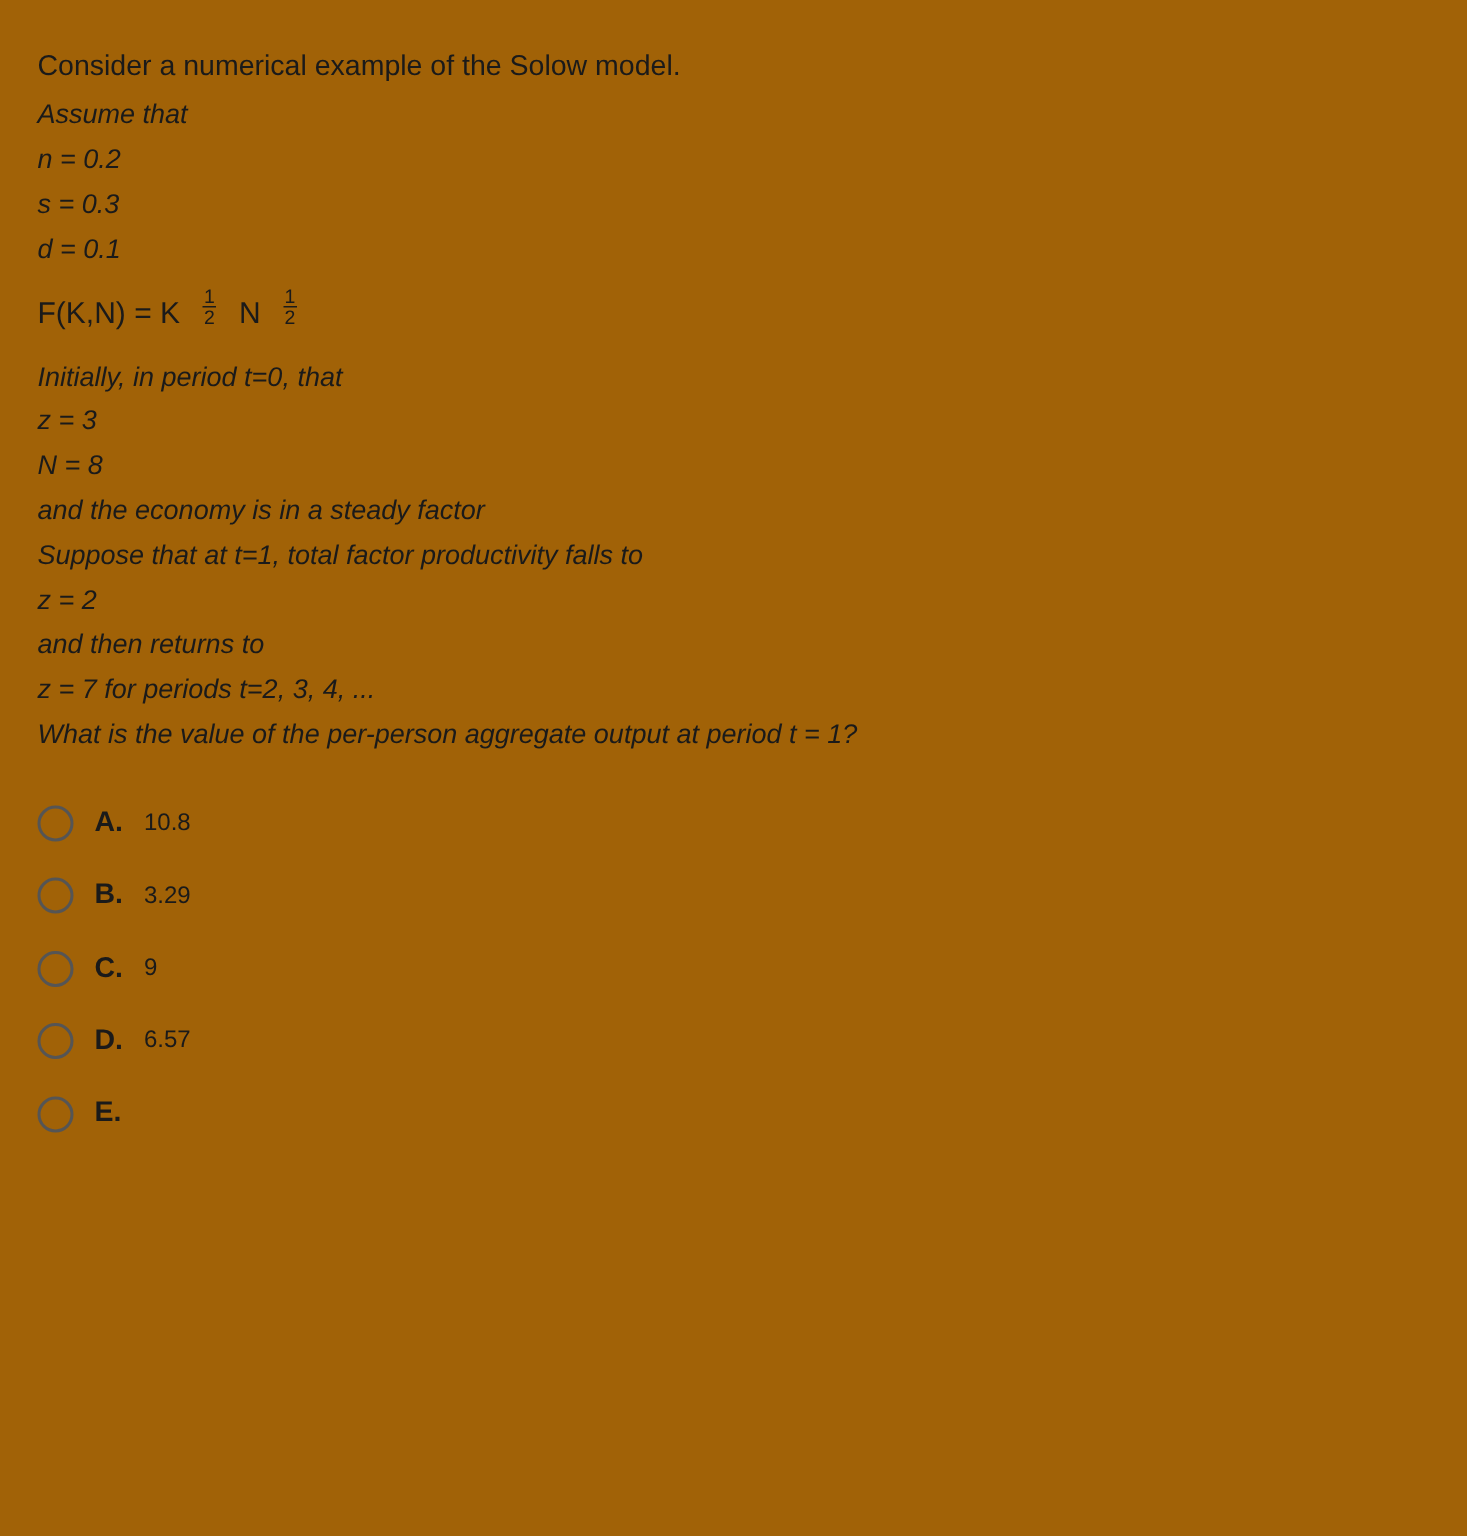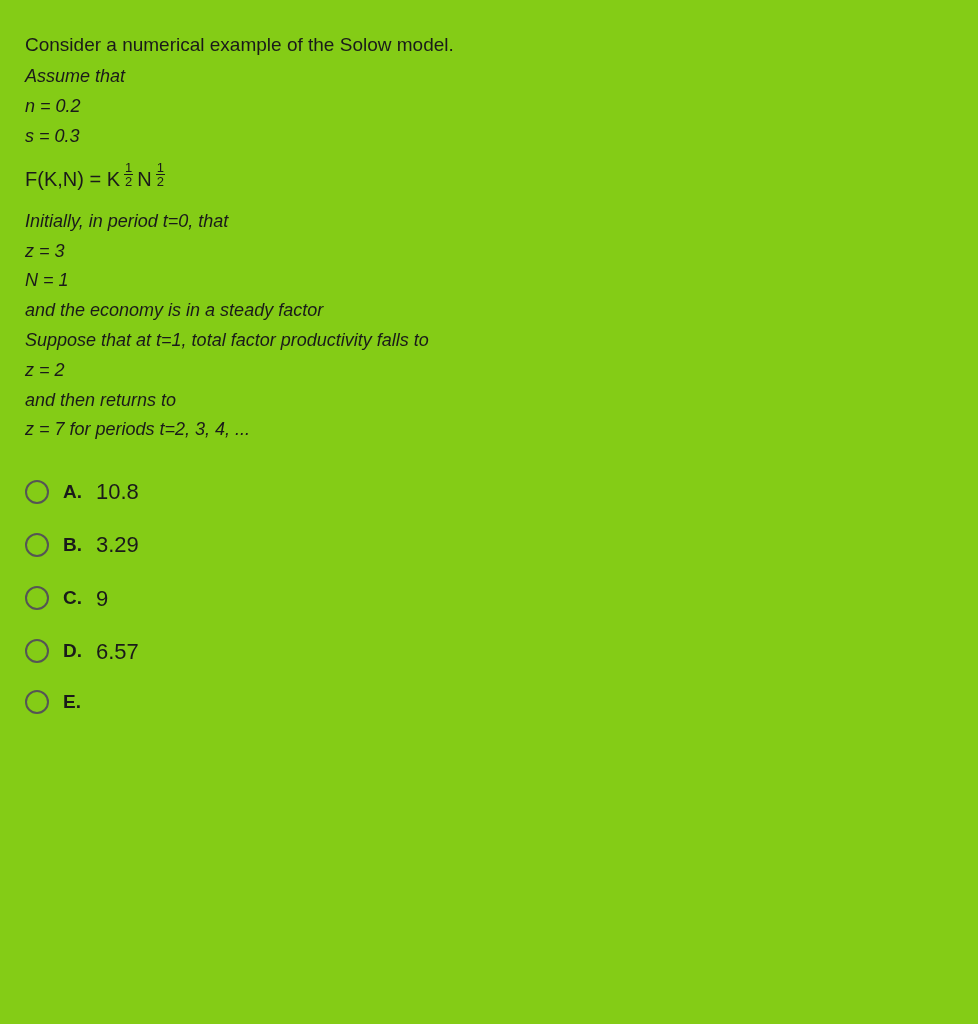--- a/index.html
+++ b/index.html
@@ -11,21 +11,21 @@
     body {
       background-color: #e8e8e8;
       font-family: Arial, sans-serif;
       font-size: 18px;
       color: #1a1a1a;
       width: 978px;
       min-height: 1024px;
     }
 
     .page {
-      background-color: #84cc16;
+      background-color: #a16207;
       width: 978px;
       min-height: 1024px;
       padding: 30px 25px;
     }
 
     .question-block {
       line-height: 1.6;
     }
 
     .intro-line {
@@ -63,27 +63,27 @@
       flex-shrink: 0;
       background: transparent;
     }
 
     .option-label {
       font-size: 19px;
       font-weight: bold;
     }
 
     .option-value {
-      font-size: 22px;
+      font-size: 16px;
     }
 
     .function-container {
       display: flex;
       align-items: center;
-      gap: 4px;
+      gap: 15px;
       margin: 12px 0 12px 0;
     }
 
     .frac-sup {
       display: inline-flex;
       flex-direction: column;
       align-items: center;
       vertical-align: top;
       font-size: 13px;
       line-height: 1;
@@ -106,48 +106,52 @@
 </head>
 <body>
 
 <div class="page">
   <div class="question-block">
 
     <div class="intro-line">Consider a numerical example of the Solow model.</div>
     <div class="param-line">Assume that</div>
     <div class="param-line">n = 0.2</div>
     <div class="param-line">s = 0.3</div>
+    <div class="param-line">d = 0.1</div>
 
     <div class="function-container">
       <span class="base-var">F(K,N) = K</span>
       <span class="frac-sup">
         <span class="num">1</span>
         <span class="den">2</span>
       </span>
       <span class="base-var">N</span>
       <span class="frac-sup">
         <span class="num">1</span>
         <span class="den">2</span>
       </span>
     </div>
 
     <div class="section-gap">
       <div class="param-line">Initially, in period t=0, that</div>
       <div class="param-line">z = 3</div>
-      <div class="param-line">N = 1</div>
+      <div class="param-line">N = 8</div>
       <div class="param-line">and the economy is in a steady factor</div>
     </div>
 
     <div class="section-gap">
       <div class="param-line">Suppose that at t=1, total factor productivity falls to</div>
       <div class="param-line">z = 2</div>
       <div class="param-line">and then returns to</div>
       <div class="param-line">z = 7 for periods t=2, 3, 4, ...</div>
     </div>
 
+    <div class="section-gap">
+      <div class="param-line">What is the value of the per-person aggregate output at period t = 1?</div>
+    </div>
 
     <div class="options-section">
 
       <div class="option-row">
         <span class="radio-circle"></span>
         <span class="option-label">A.</span>
         <span class="option-value">10.8</span>
       </div>
 
       <div class="option-row">

